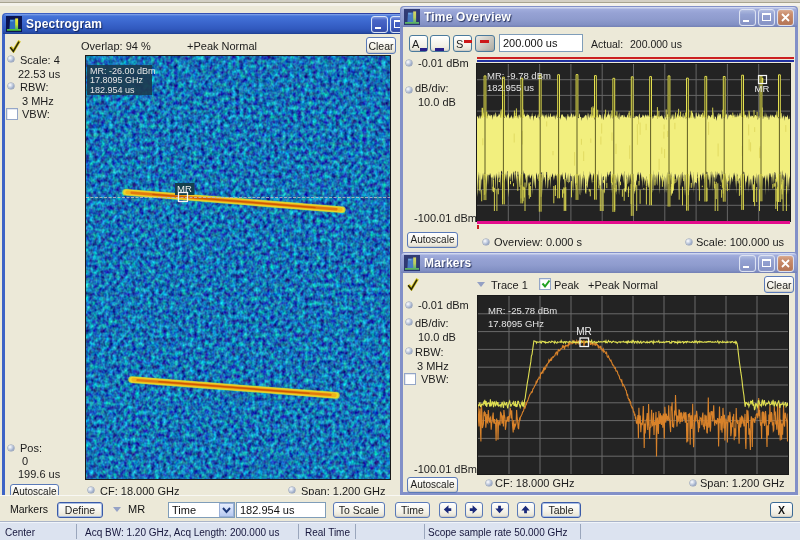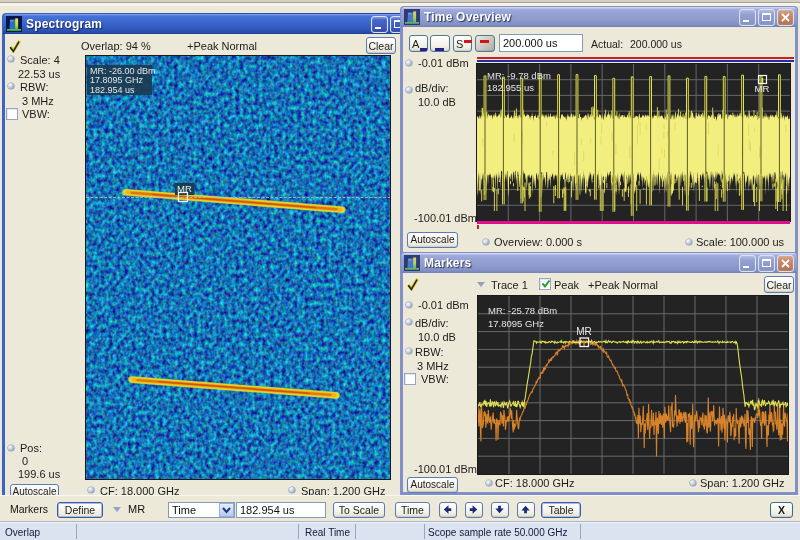--- a/index.html
+++ b/index.html
@@ -636,15 +636,16 @@
     <div class="btn" style="left:541px;top:6px;width:40px;height:16px;line-height:14px;border:1px solid #3a5aa8;box-shadow:inset 0 0 0 1px #aabfe3">Table</div>
     <div class="btn" style="left:770px;top:6px;width:23px;height:16px;line-height:14px;font-weight:bold;color:#111;border-color:#3a6a96">X</div>
   </div>
 <div style="position:absolute;left:0;top:521px;width:800px;height:19px;background:#dce3f0;border-top:1px solid #aab4c8">
     <div style="position:absolute;left:0;top:0;width:800px;height:1px;background:#f0f4fa"></div>
     <div style="position:absolute;left:76px;top:2px;width:1px;height:15px;background:#9aa6bc"></div>
     <div style="position:absolute;left:298px;top:2px;width:1px;height:15px;background:#9aa6bc"></div>
     <div style="position:absolute;left:355px;top:2px;width:1px;height:15px;background:#9aa6bc"></div>
     <div style="position:absolute;left:424px;top:2px;width:1px;height:15px;background:#9aa6bc"></div>
     <div style="position:absolute;left:580px;top:2px;width:1px;height:15px;background:#9aa6bc"></div>
-    <span style="position:absolute;left:5px;top:5px;font-size:10px;color:#16163c">Overlap</span>
+    <span style="position:absolute;left:5px;top:5px;font-size:10px;color:#16163c">Center</span>
+    <span style="position:absolute;left:85px;top:5px;font-size:10px;color:#16163c">Acq BW: 1.20 GHz, Acq Length: 200.000 us</span>
     <span style="position:absolute;left:305px;top:5px;font-size:10px;color:#16163c">Real Time</span>
     <span style="position:absolute;left:428px;top:5px;font-size:10px;color:#16163c">Scope sample rate 50.000 GHz</span>
   </div>
 </body></html>

